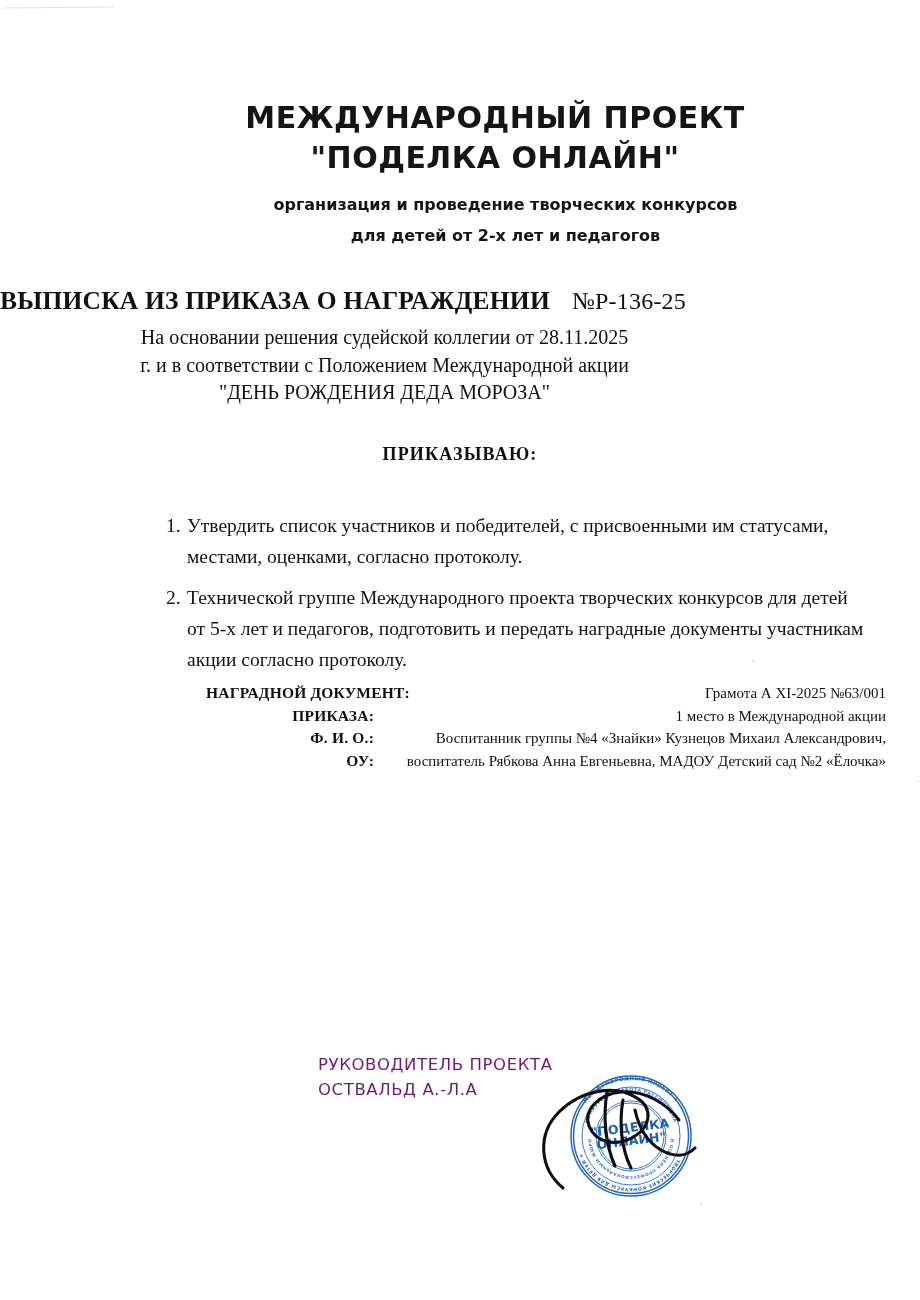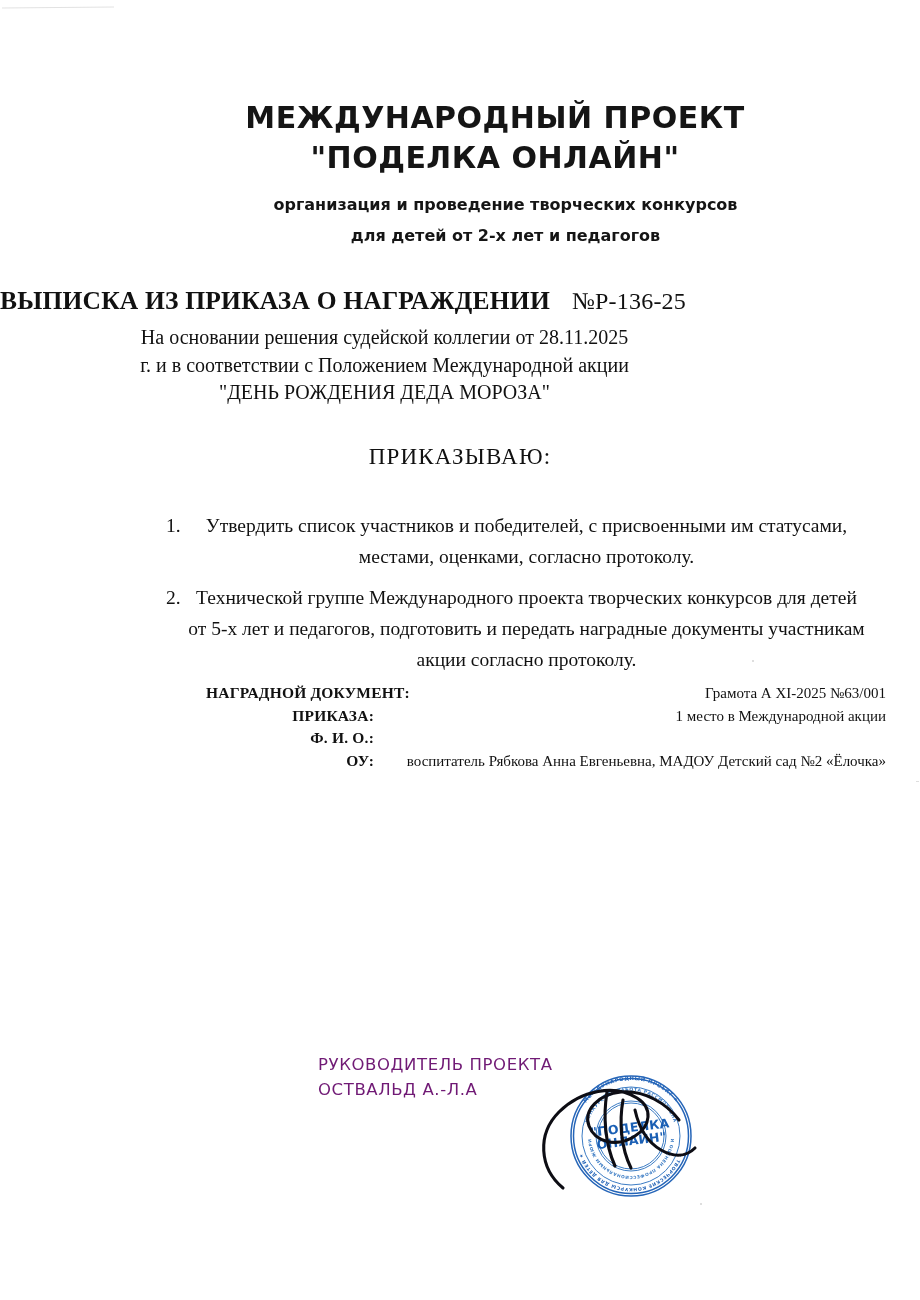--- a/index.html
+++ b/index.html
@@ -96,23 +96,24 @@
     font-family: "Liberation Serif", serif;
   }
 
   
   .decree-heading {
     position: absolute;
     left: 0;
     top: 444px;
     width: 920px;
     text-align: center;
-    font-size: 23px;
+    font-size: 18px;
     letter-spacing: 1.2px;
     font-family: "Liberation Serif", serif;
+    font-weight: bold;
   }
 
   
   .clauses {
     position: absolute;
     left: 166px;
     top: 510px;
     width: 700px;
     font-size: 19.5px;
     line-height: 31px;
@@ -122,21 +123,21 @@
     align-items: flex-start;
     margin-bottom: 10px;
   }
   .clause-num {
     flex: 0 0 auto;
     width: 21px;
     text-align: left;
   }
   .clause-text {
     flex: 1 1 auto;
-    text-align: center;
+    text-align: left;
   }
 
   
   .details {
     position: absolute;
     left: 206px;
     top: 684px;
     width: 680px;
     font-size: 0;
   }
@@ -239,20 +240,21 @@
     <div class="detail-row">
       <span class="detail-label">НАГРАДНОЙ ДОКУМЕНТ:</span>
       <span class="detail-value">Грамота А XI-2025 №63/001</span>
     </div>
     <div class="detail-row">
       <span class="detail-label">ПРИКАЗА:</span>
       <span class="detail-value">1 место в Международной акции</span>
     </div>
     <div class="detail-row">
       <span class="detail-label">Ф. И. О.:</span>
+      <span class="detail-value">Воспитанник группы №4 «Знайки» Кузнецов Михаил Александрович,</span>
     </div>
     <div class="detail-row">
       <span class="detail-label">ОУ:</span>
       <span class="detail-value">воспитатель Рябкова Анна Евгеньевна, МАДОУ Детский сад №2 «Ёлочка»</span>
     </div>
   </div>
 
   <div class="signature-block">
     <div>РУКОВОДИТЕЛЬ ПРОЕКТА</div>
     <div>ОСТВАЛЬД А.-Л.А</div>

